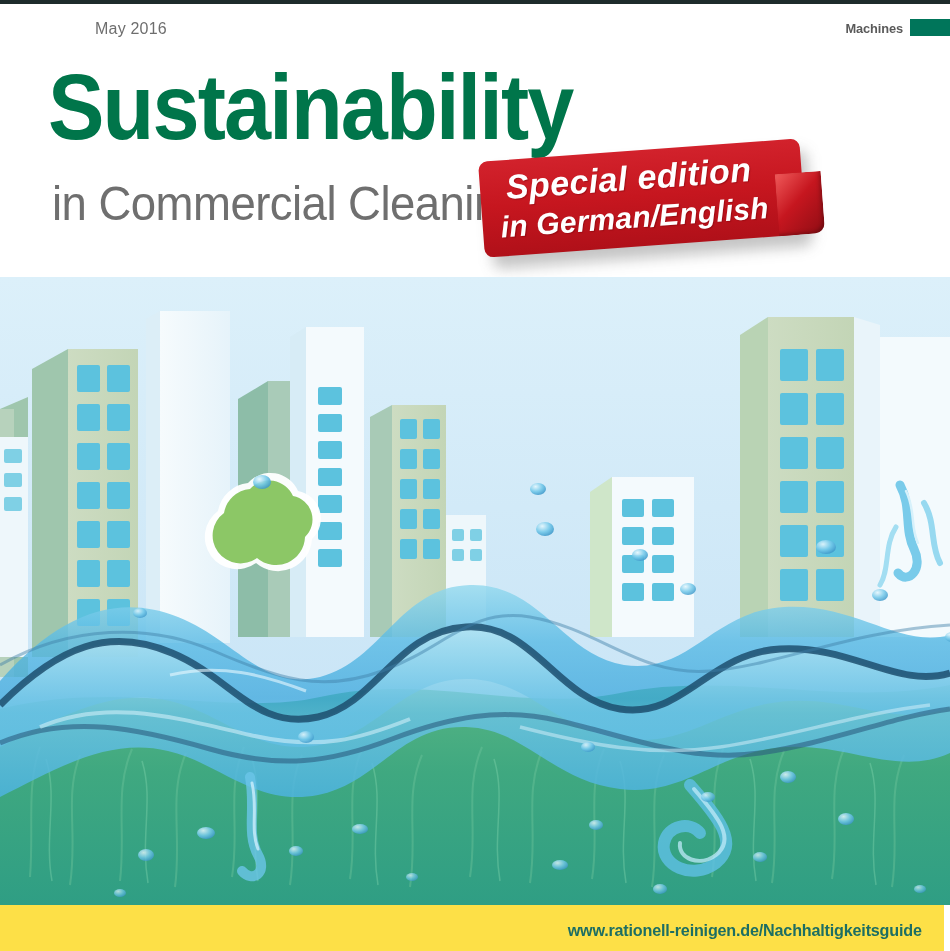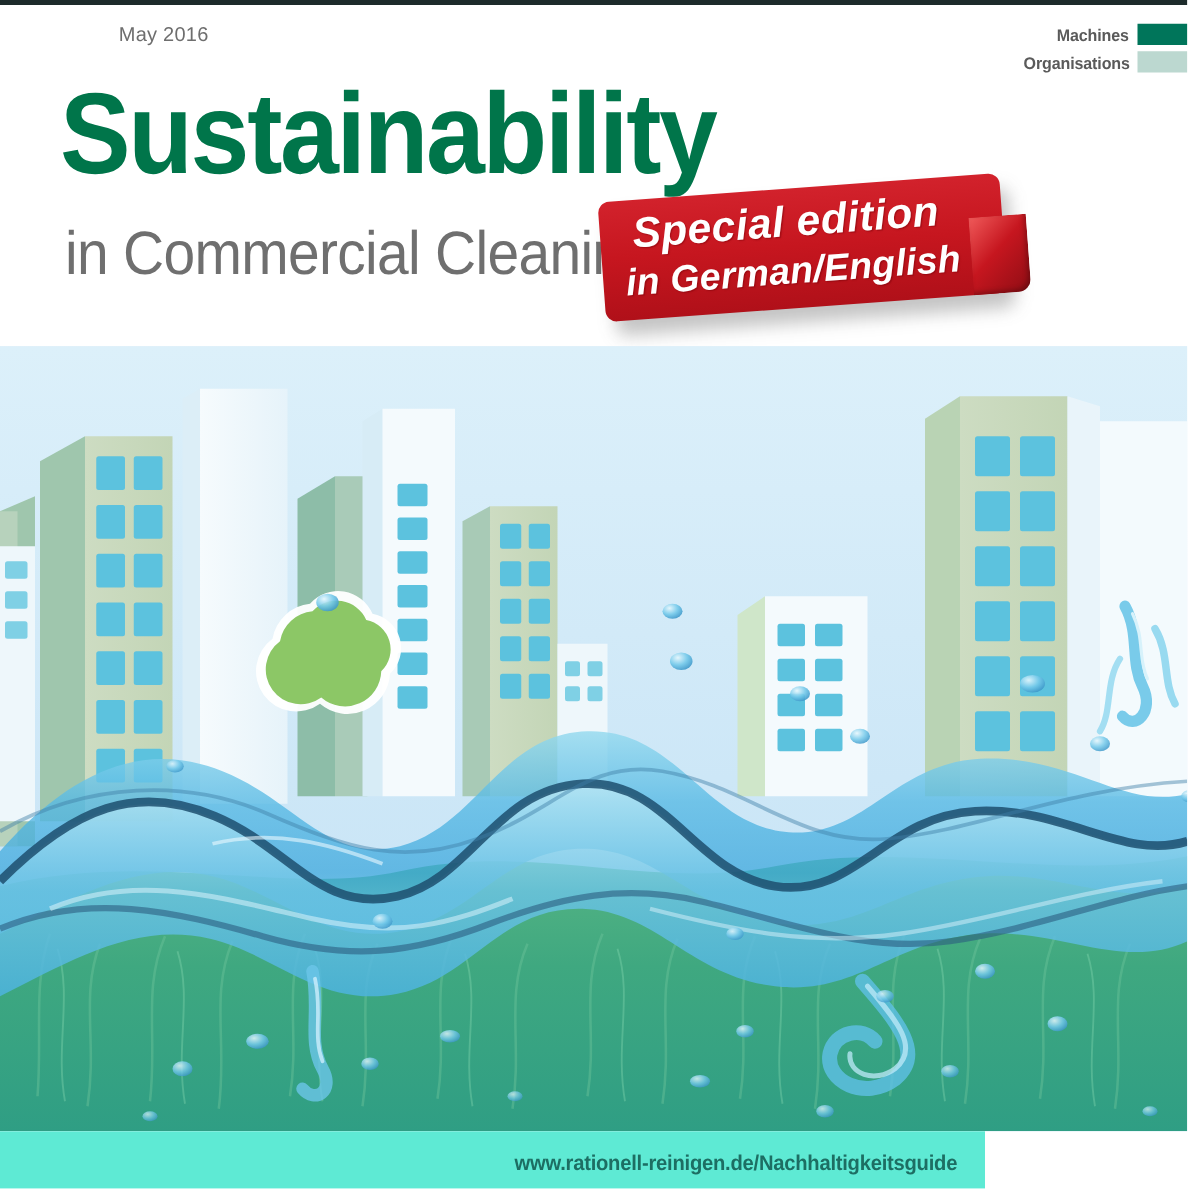--- a/index.html
+++ b/index.html
@@ -158,22 +158,22 @@
     left: 0; top: 277px;
     width: 950px; height: 628px;
     overflow: hidden;
     background: linear-gradient(180deg, #d8ecf8 0%, #cfe8f7 45%, #c9e5f6 100%);
   }
 
   
   .footer {
     position: absolute;
     left: 0; top: 905px;
-    width: 788px; height: 46px;
-    background: #5eead4;
+    width: 944px; height: 46px;
+    background: #fde047;
   }
   .footer-url {
     position: absolute;
     right: 22px; top: 16px;
     font-size: 17px;
     font-weight: bold;
     color: #1d6e63;
     letter-spacing: -0.2px;
     white-space: nowrap;
     transform: scaleX(0.95);
@@ -192,24 +192,20 @@
     <div class="issue-date">May 2016</div>
 
     <div class="title-main">Sustainability</div>
 
     <div class="title-sub">in Commercial Cleaning</div>
 
     <div class="legend">
       <div class="legend-row">
         <span class="legend-label">Machines</span>
         <span class="legend-swatch" style="background: rgb(0, 117, 90);"></span>
-      </div>
-      <div class="legend-row">
-        <span class="legend-label">Organisations</span>
-        <span class="legend-swatch" style="background: rgb(188, 216, 208);"></span>
       </div>
     </div>
 
     <div class="ribbon-wrap">
       <div class="ribbon-shadow"></div>
       <div class="ribbon-body"></div>
       <div class="ribbon-fold"></div>
       <div class="ribbon-line1">Special edition</div>
       <div class="ribbon-line2">in German/English</div>
     </div>

